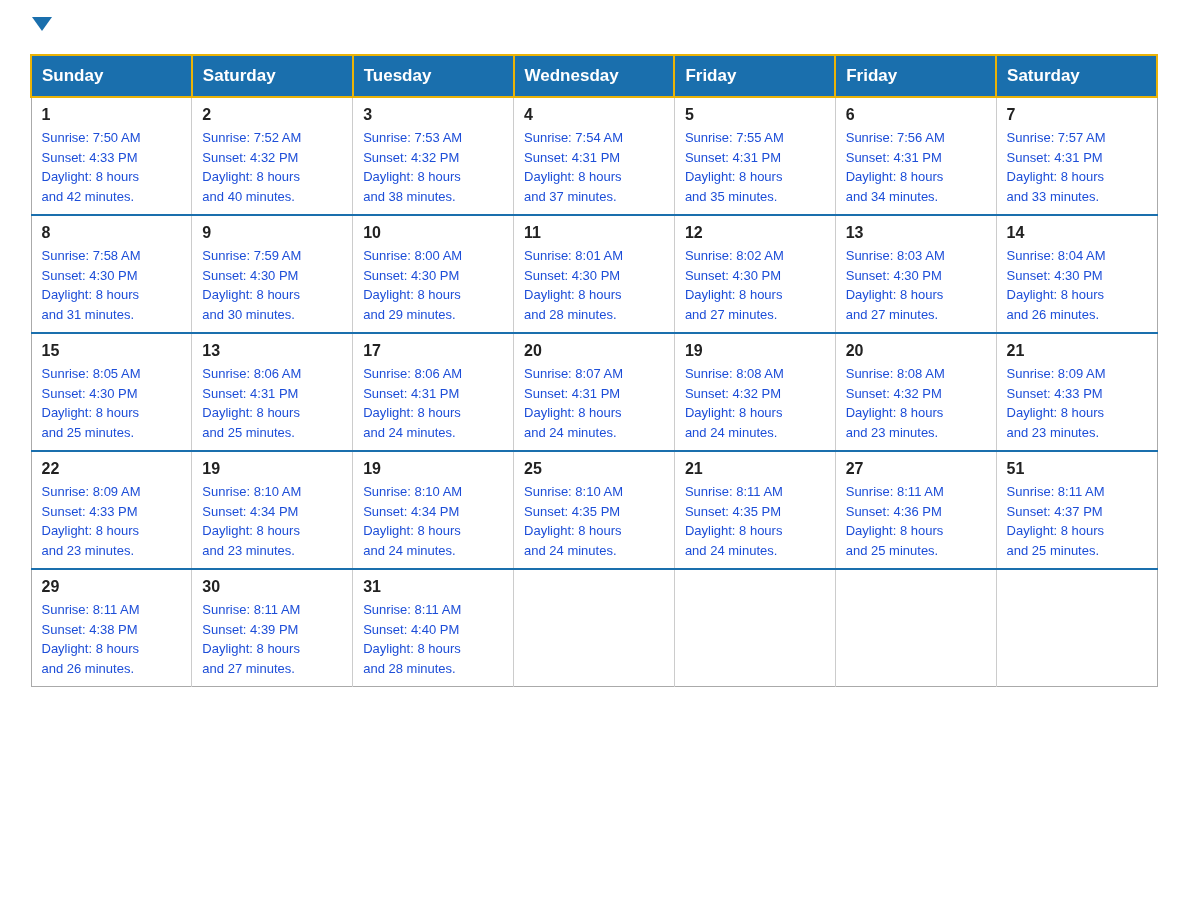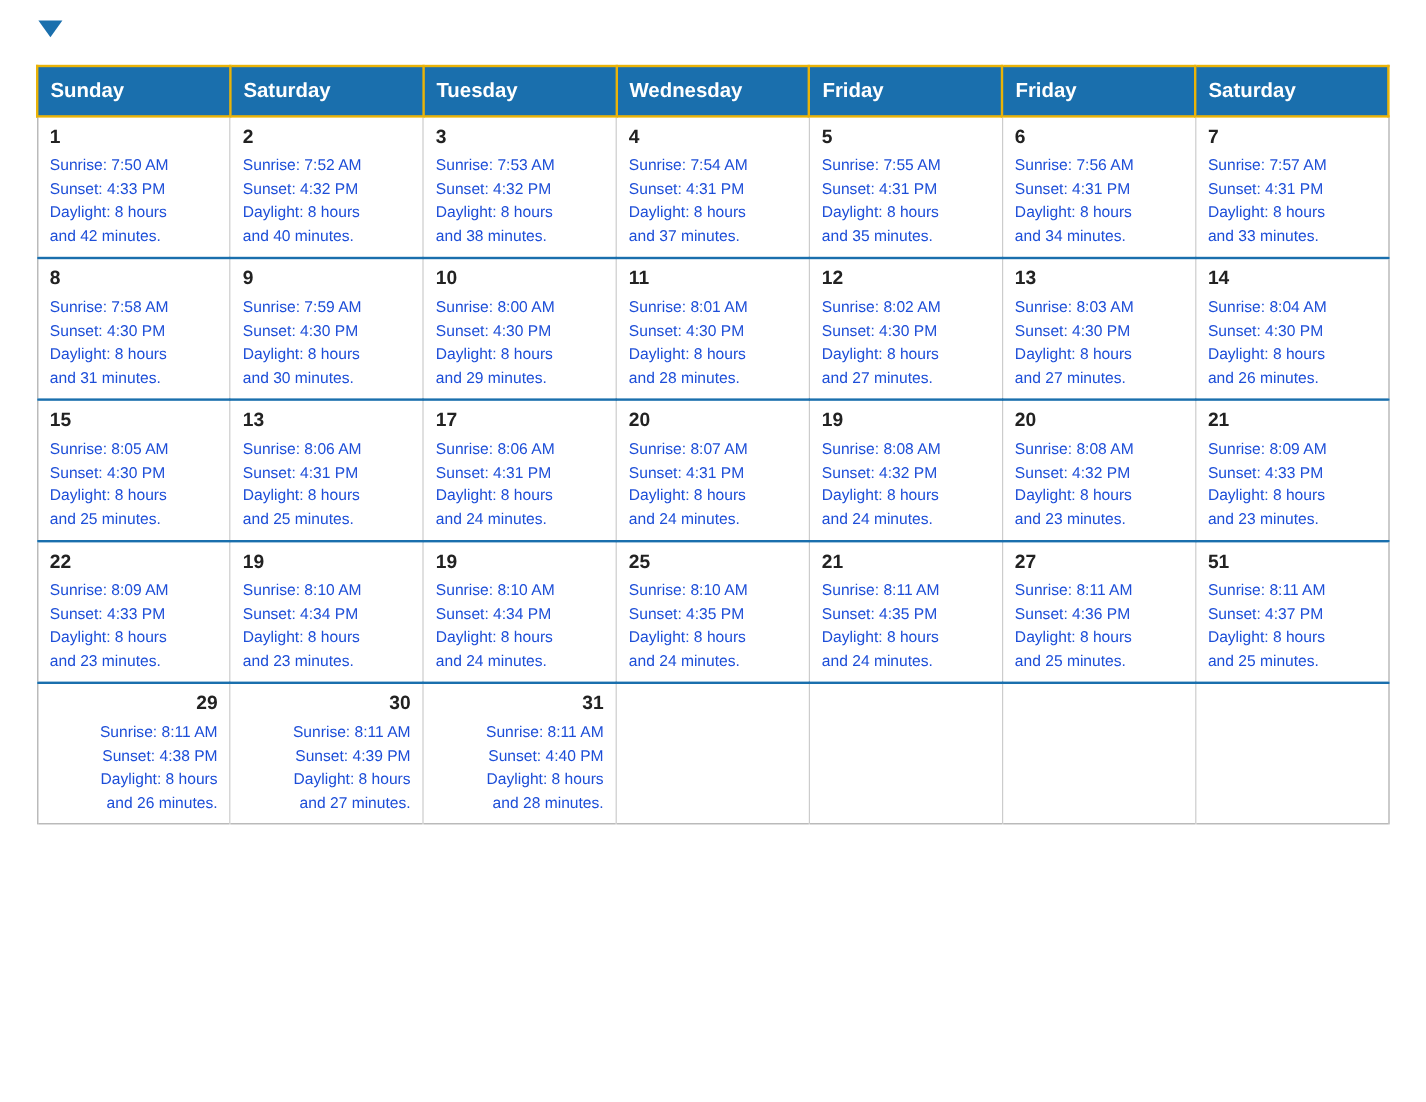--- a/index.html
+++ b/index.html
@@ -101,21 +101,20 @@
       display: block;
       margin-bottom: 4px;
     }
     .day-info {
       font-size: 13px;
       line-height: 1.5;
       color: #1d4ed8;
     }
     tbody tr:last-child {
       border-bottom: 1px solid #aaa;
-      text-align: right;
     }
   </style>
 </head>
 <body>
 
 <div class="header">
   <div class="logo">
     <div class="logo-line1">
       <span></span>
         <span class="logo-triangle"></span>

